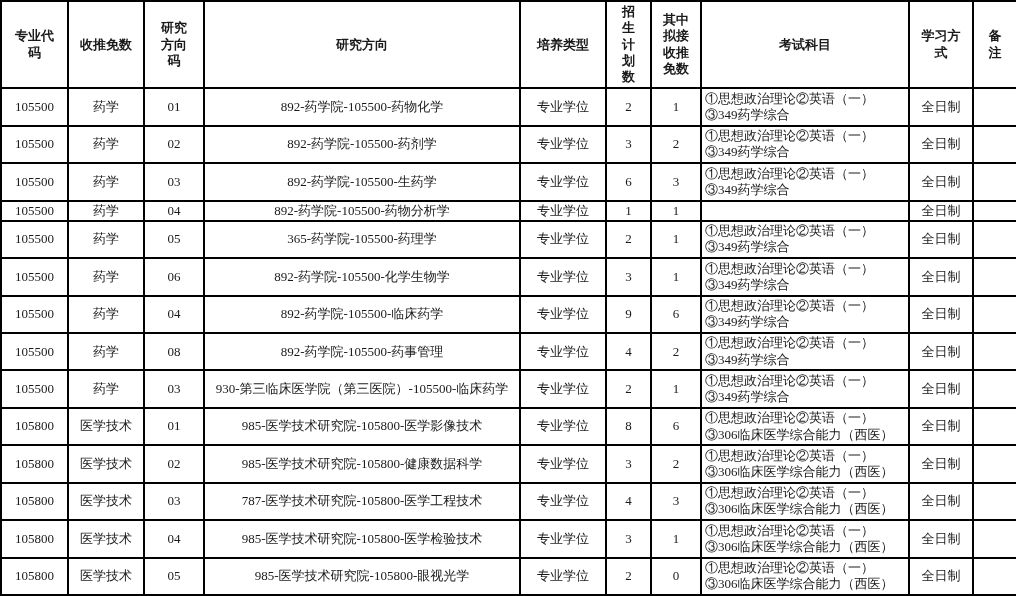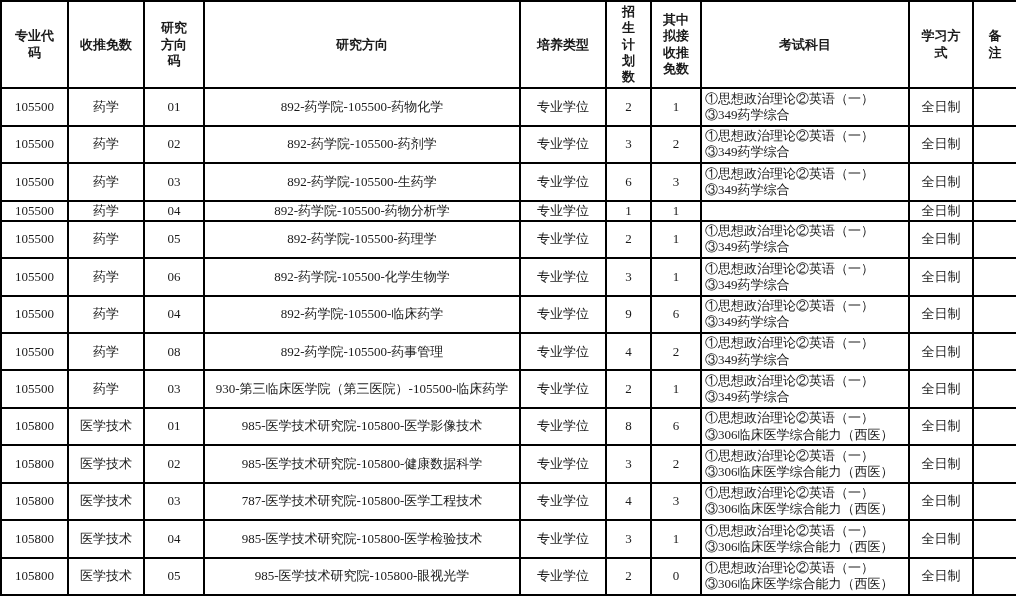--- a/index.html
+++ b/index.html
@@ -139,21 +139,21 @@
           <td>1</td>
           <td>1</td>
           <td class="exam"></td>
           <td>全日制</td>
           <td></td>
         </tr>
         <tr>
           <td>105500</td>
           <td>药学</td>
           <td>05</td>
-          <td>892-药学院-105500-药理学</td>
+          <td>365-药学院-105500-药理学</td>
           <td>专业学位</td>
           <td>2</td>
           <td>1</td>
           <td class="exam">①思想政治理论②英语（一）③349药学综合</td>
           <td>全日制</td>
           <td></td>
         </tr>
         <tr>
           <td>105500</td>
           <td>药学</td>

